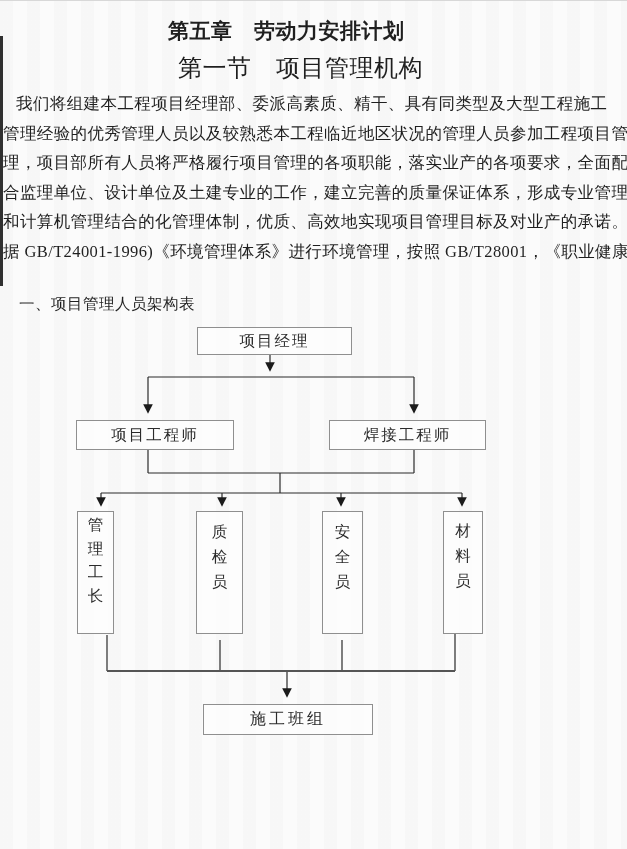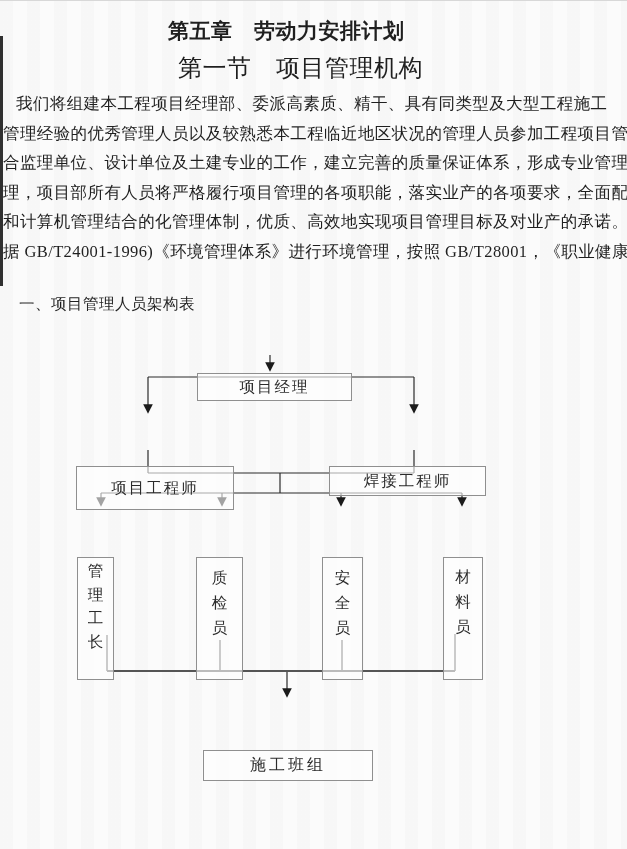--- a/index.html
+++ b/index.html
@@ -40,28 +40,28 @@
     font-size:15.5px;letter-spacing:.5px;white-space:nowrap;
   }
   .next-section-title{
     position:absolute;left:171px;top:769px;
     font-size:20.5px;font-weight:bold;letter-spacing:.5px;white-space:nowrap;
   }
   svg.connectors{position:absolute;left:0;top:0;}
   .node{
     position:absolute;border:1px solid #8f8f8f;background:rgba(255,255,255,.6);
     display:flex;align-items:center;justify-content:center;
-    font-size:15.5px;color:#2b2b2b;letter-spacing:2px;box-sizing:border-box;margin-top:46px;
+    font-size:15.5px;color:#2b2b2b;letter-spacing:2px;box-sizing:border-box;
   }
   .node.tall{
     align-items:flex-start;justify-content:center;text-align:center;
     white-space:pre-line;line-height:25px;letter-spacing:0;
   }
   #n-pm{left:197px;top:326px;width:155px;height:28px;}
-  #n-pe{left:76px; top:419px;width:158px;height:44px;}
+  #n-pe{left:76px; top:419px;width:158px;height:30px;}
   #n-we{left:329px;top:419px;width:157px;height:30px;}
   #n-b1{left:77px; top:510px;width:37px;height:123px;padding-top:1px;line-height:23.5px;}
   #n-b2{left:196px;top:510px;width:47px;height:123px;padding-top:7px;}
   #n-b3{left:322px;top:510px;width:41px;height:123px;padding-top:7px;}
   #n-b4{left:443px;top:510px;width:40px;height:123px;padding-top:6px;}
   #n-ct{left:203px;top:703px;width:170px;height:31px;letter-spacing:3px;font-size:16px;}
 </style>
 </head>
 <body>
 
@@ -69,22 +69,22 @@
 
   <div class="scan-strip"></div>
 
   <div class="chapter-title">第五章　劳动力安排计划</div>
 
   <div class="section-title">第一节　项目管理机构</div>
 
   <div class="intro">
     <div class="ln indent">我们将组建本工程项目经理部、委派高素质、精干、具有同类型及大型工程施工</div>
     <div class="ln">管理经验的优秀管理人员以及较熟悉本工程临近地区状况的管理人员参加工程项目管</div>
+    <div class="ln">理，项目部所有人员将严格履行项目管理的各项职能，落实业产的各项要求，全面配</div>
     <div class="ln">合监理单位、设计单位及土建专业的工作，建立完善的质量保证体系，形成专业管理</div>
-    <div class="ln">理，项目部所有人员将严格履行项目管理的各项职能，落实业产的各项要求，全面配</div>
     <div class="ln">和计算机管理结合的化管理体制，优质、高效地实现项目管理目标及对业产的承诺。(依</div>
     <div class="ln">据 GB/T24001-1996)《环境管理体系》进行环境管理，按照 GB/T28001，《职业健康安</div>
   </div>
 
   <div class="list-heading">一、项目管理人员架构表</div>
 
   <svg class="connectors" width="627" height="849" viewBox="0 0 627 849" aria-hidden="true">
     <defs>
       <marker id="arr" viewBox="0 0 10 10" refX="8.2" refY="5" markerWidth="8" markerHeight="8" orient="auto">
         <path d="M0,0 L10,5 L0,10 z" fill="#1b1b1b"></path>

